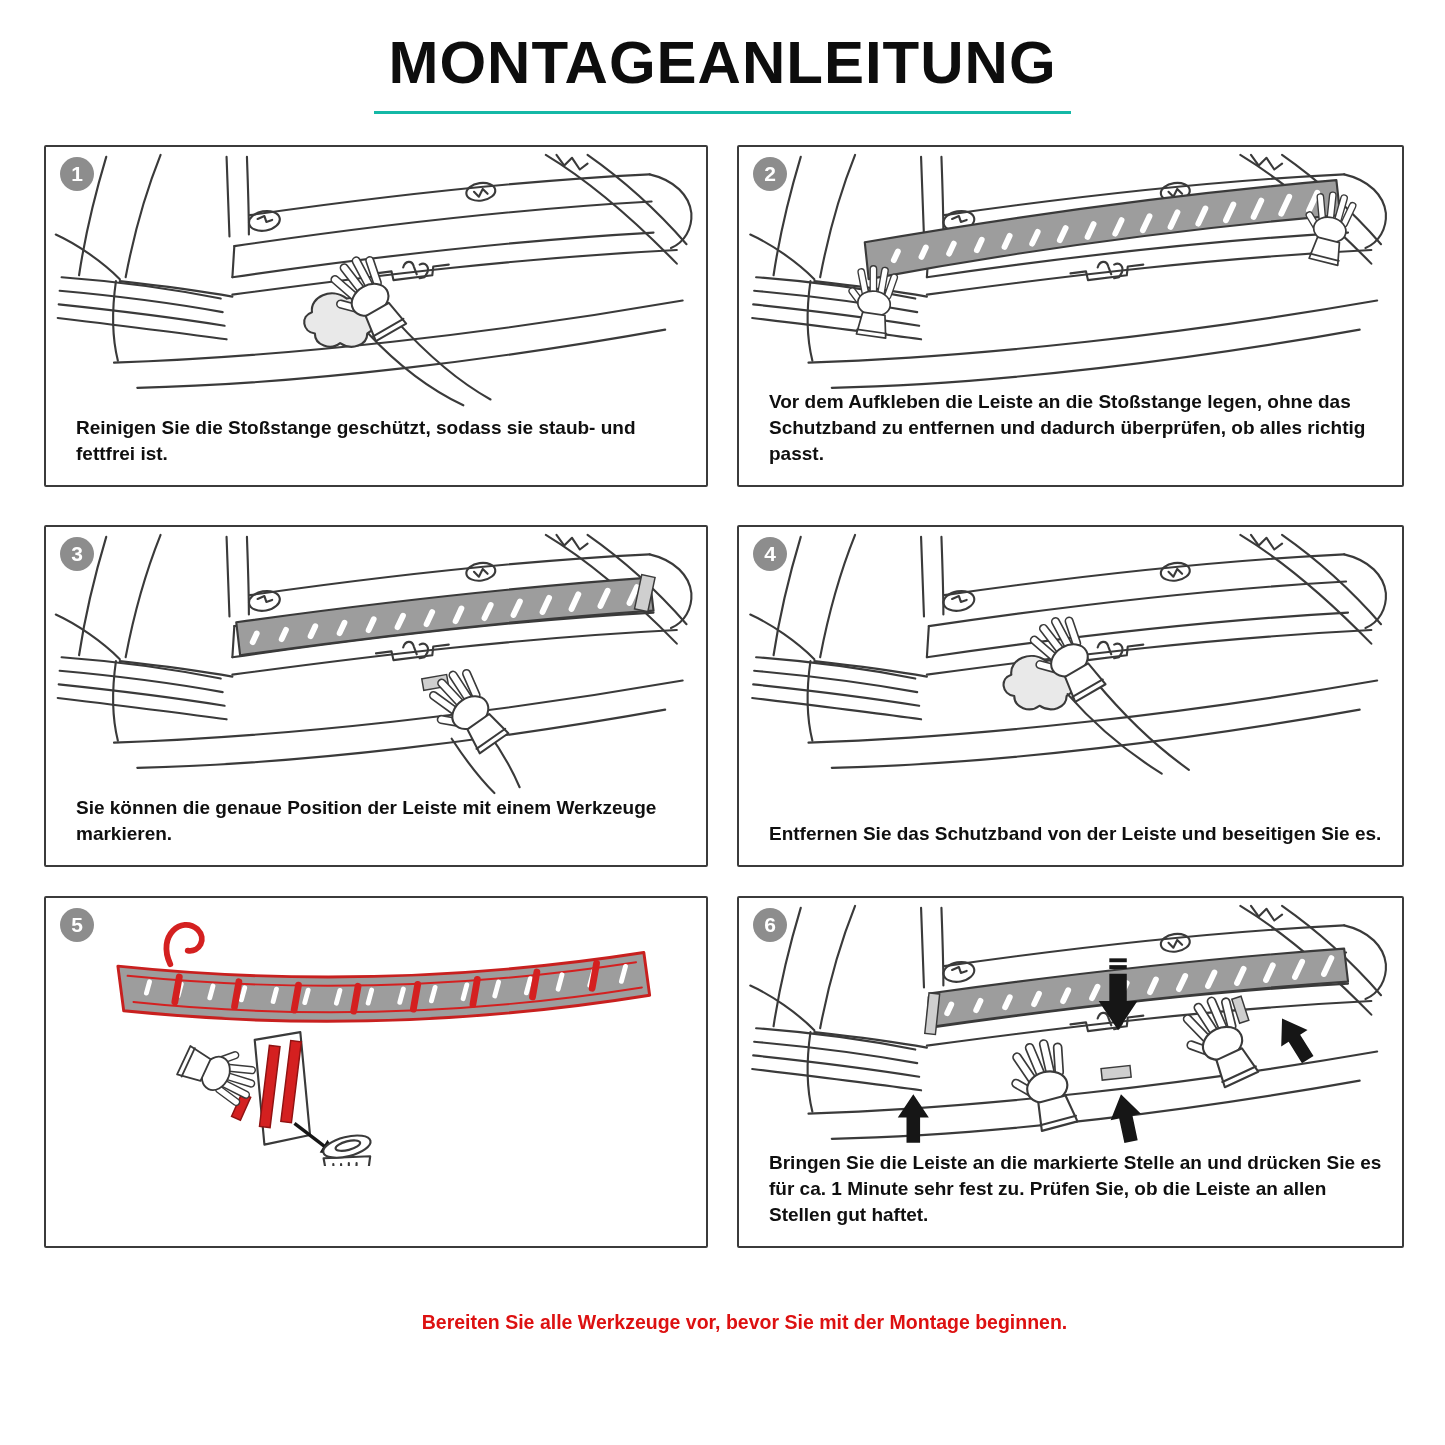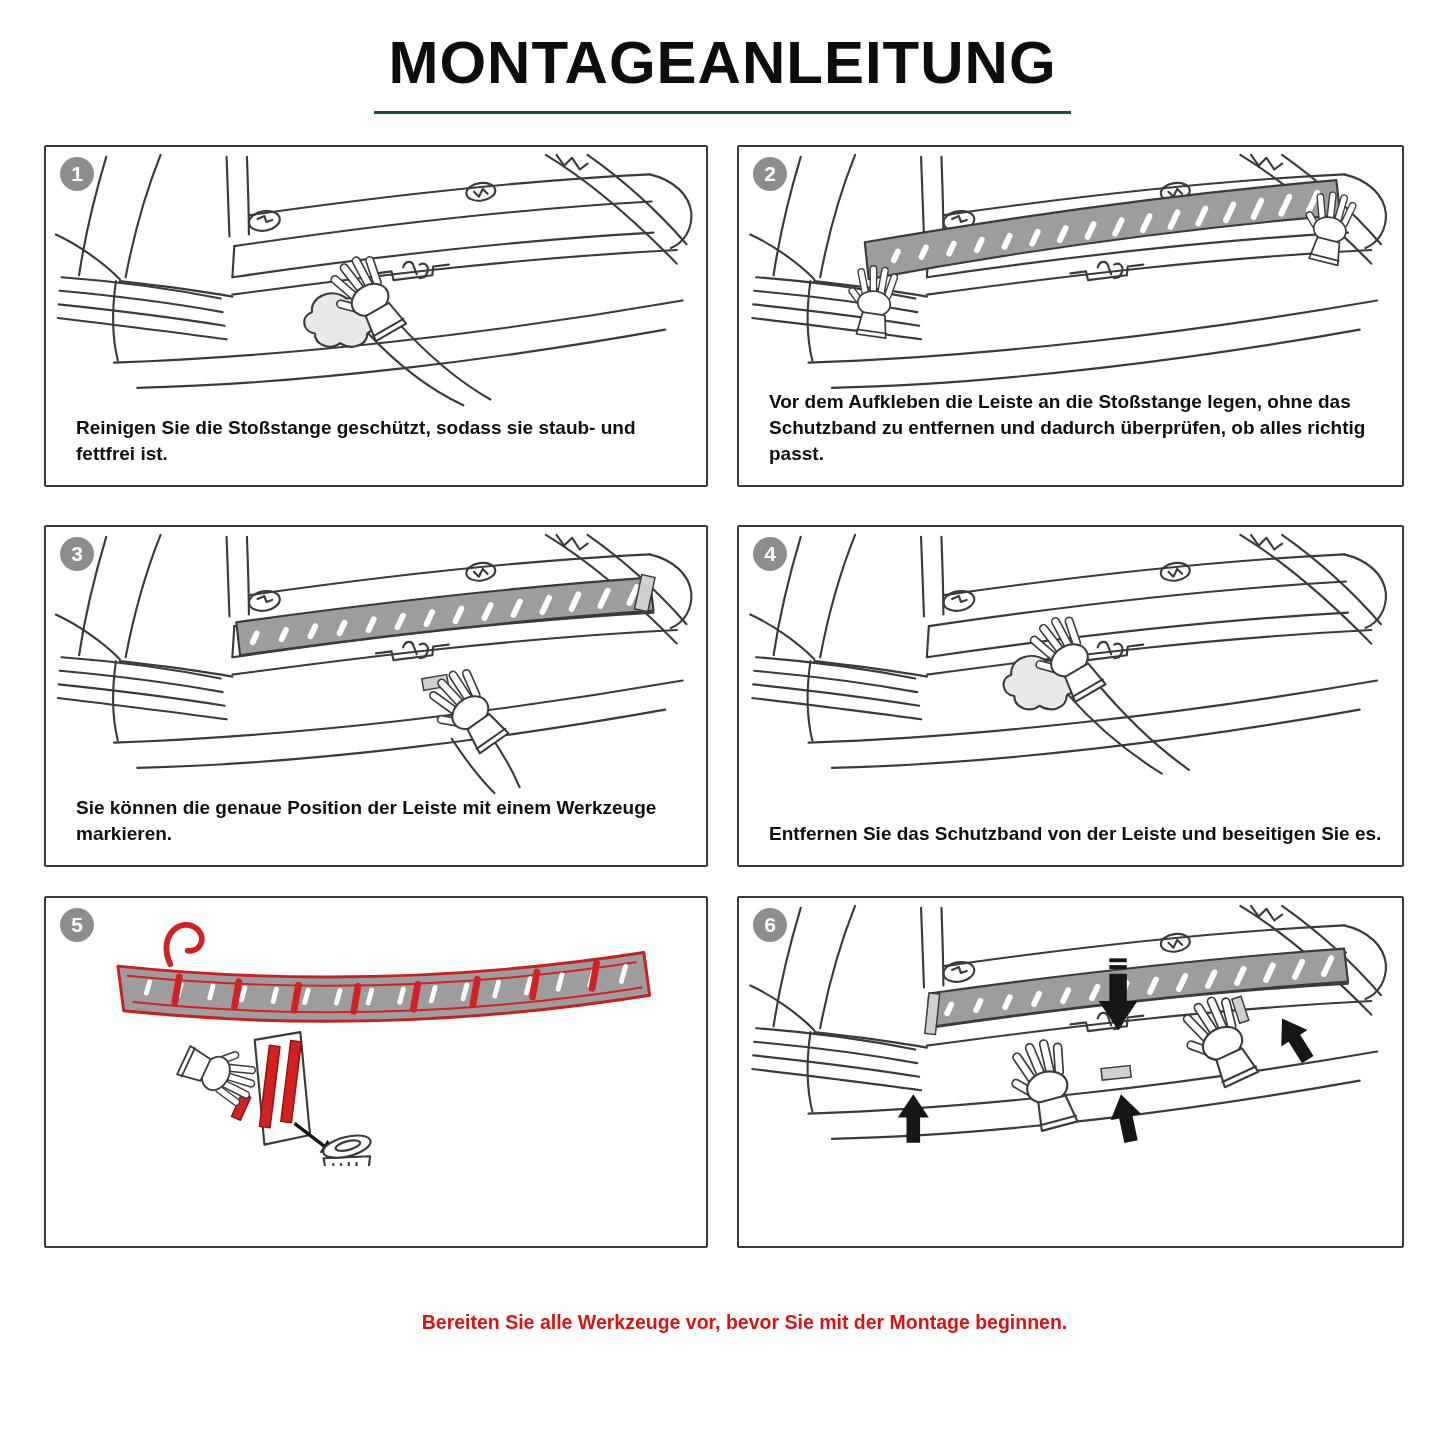--- a/index.html
+++ b/index.html
@@ -1,20 +1,20 @@
 <!DOCTYPE html>
 <html><head>
 <meta charset="utf-8">
 <style>
   html,body{margin:0;padding:0;background:#ffffff;}
   .page{position:relative;width:1445px;height:1445px;background:#fff;overflow:hidden;
         font-family:"Liberation Sans", sans-serif;}
   .title{position:absolute;top:28px;left:0;right:0;text-align:center;margin:0;}
   .title span{display:inline-block;font-size:60px;font-weight:bold;letter-spacing:1px;
-        color:#0d0d0d;border-bottom:3px solid #14532d;padding:0 14px 14px 14px;}
+        color:#0d0d0d;border-bottom:3px solid #14b8a6;padding:0 14px 14px 14px;}
   .panel{position:absolute;border:2px solid #3b3b3b;border-radius:2px;background:#fff;box-sizing:border-box;}
   .badge{position:absolute;left:14px;top:10px;width:34px;height:34px;border-radius:50%;
         background:#8d8d8d;color:#fff;font-weight:bold;font-size:21px;line-height:34px;
         text-align:center;}
   .art{position:absolute;left:0;top:6px;width:100%;height:262px;}
   .caption{position:absolute;left:26px;right:16px;bottom:14px;margin:4px;
         font-size:19px;font-weight:bold;line-height:26px;color:#0f0f0f;}
   .footer1{position:absolute;top:1311px;left:0;right:0;text-align:center;margin:0;
         font-size:19.5px;font-weight:bold;padding-left:44px;}
   .footer2{position:absolute;top:1345px;left:58px;right:58px;text-align:center;margin:0;
@@ -269,17 +269,18 @@
         <line x1="370" y1="65" x2="388" y2="65" stroke="#161616" stroke-width="4"></line>
         <path class="blk" d="M370 72 h18 v28 h11 l-20 30 -20 -30 h11 z"></path>
       </g>
       <use href="#arrowUp" transform="translate(168 196)"></use>
       <use href="#arrowUp" transform="translate(382 196) rotate(-12)"></use>
       <use href="#arrowUp" transform="translate(548 118) rotate(-32)"></use>
       <use href="#handPress" transform="translate(305 185) rotate(-15)"></use>
       <use href="#handPress" transform="translate(485 140) rotate(-25)"></use>
     </svg>
     <div class="badge">6</div>
+    <p class="caption">Bringen Sie die Leiste an die markierte Stelle an und drücken Sie es für ca. 1 Minute sehr fest zu. Prüfen Sie, ob die Leiste an allen Stellen gut haftet.</p>
   </div>
 
   <p class="footer1 red">Bereiten Sie alle Werkzeuge vor, bevor Sie mit der Montage beginnen.</p>
 
 </div>
 
 </body></html>

